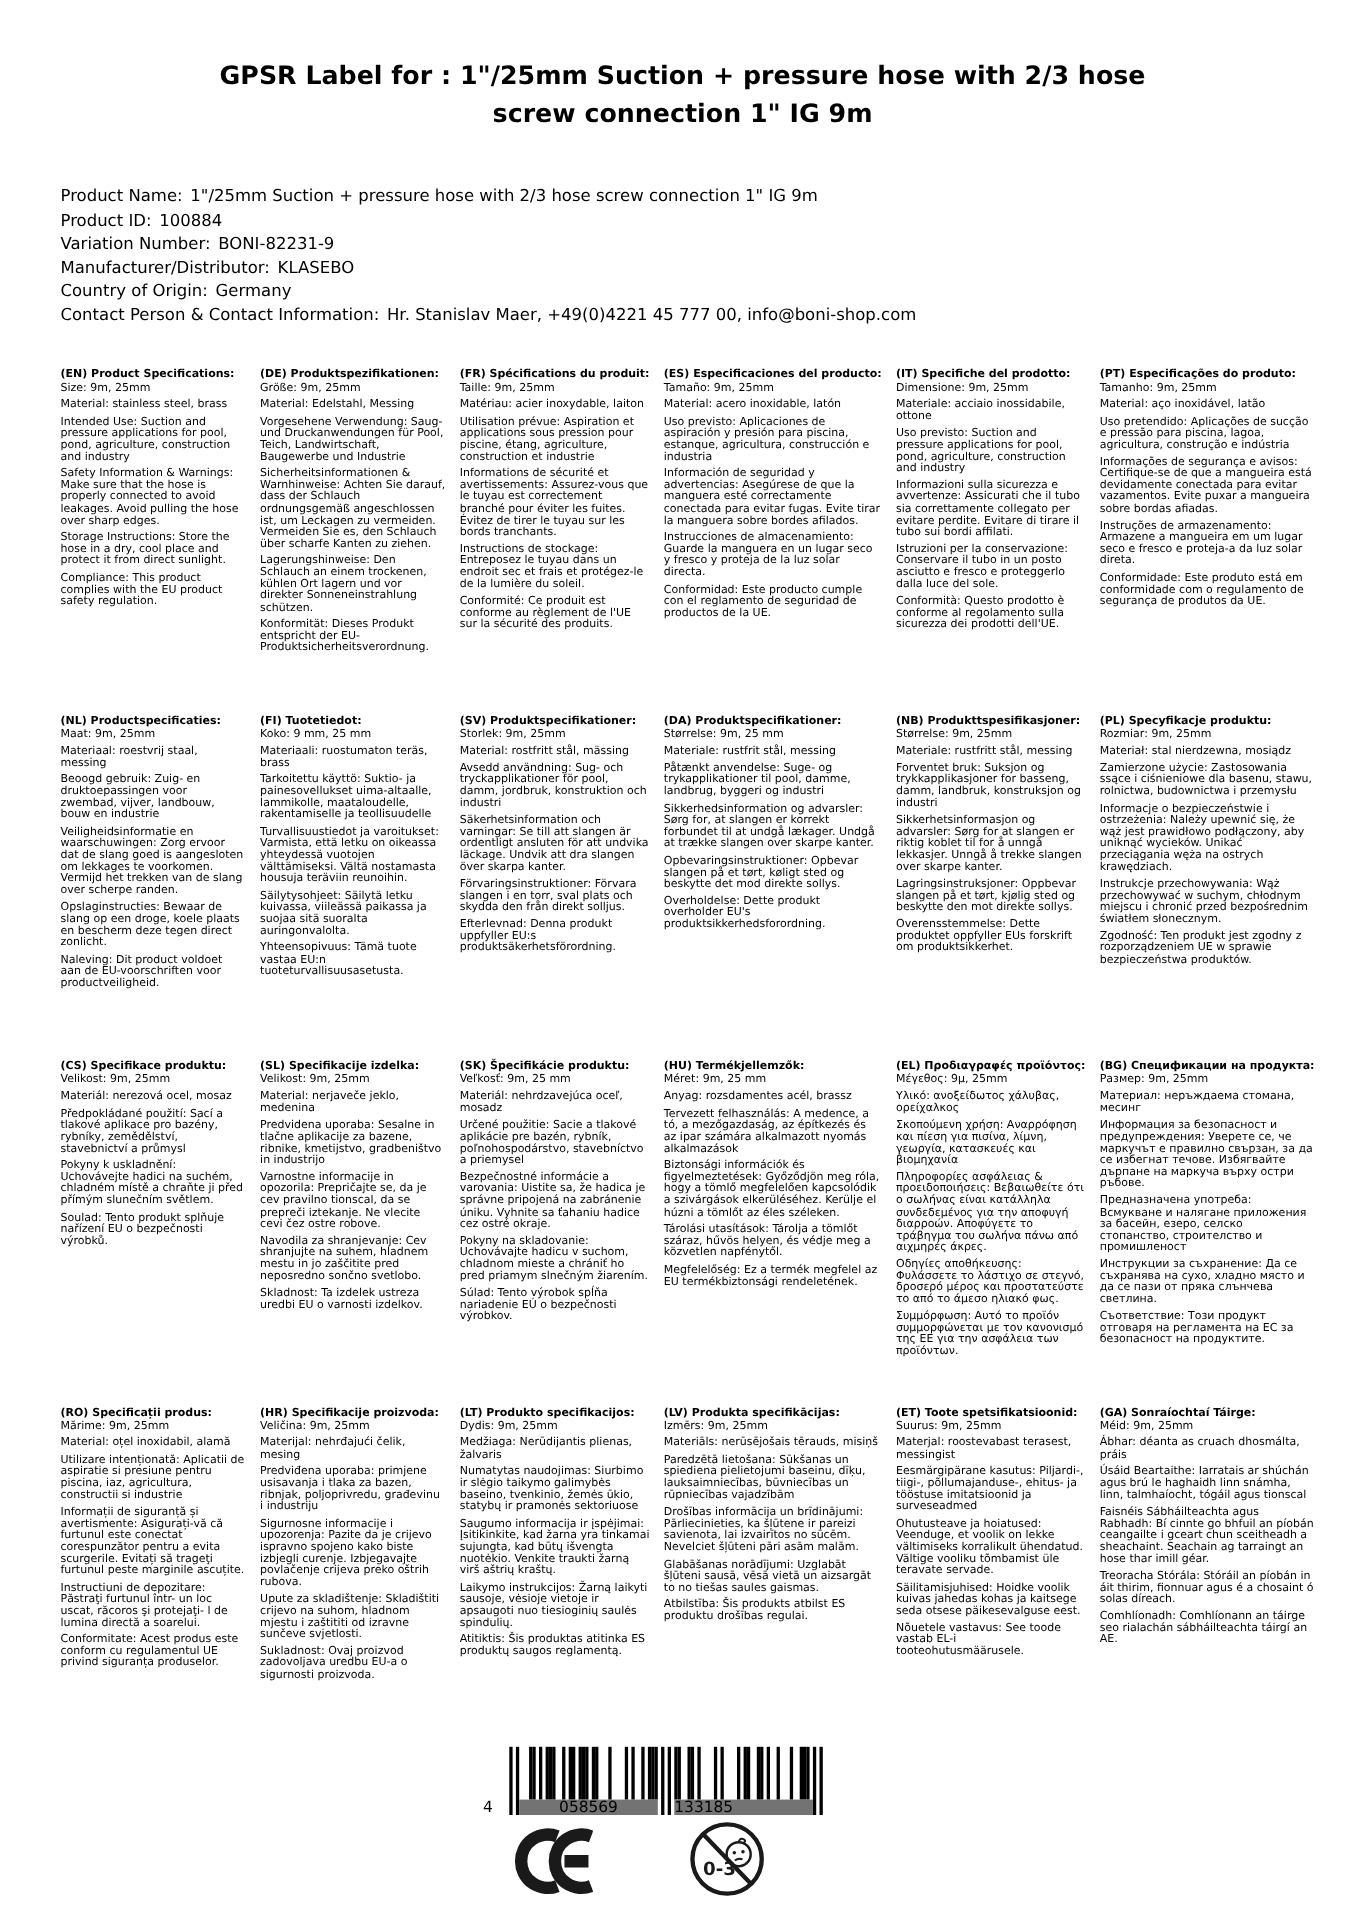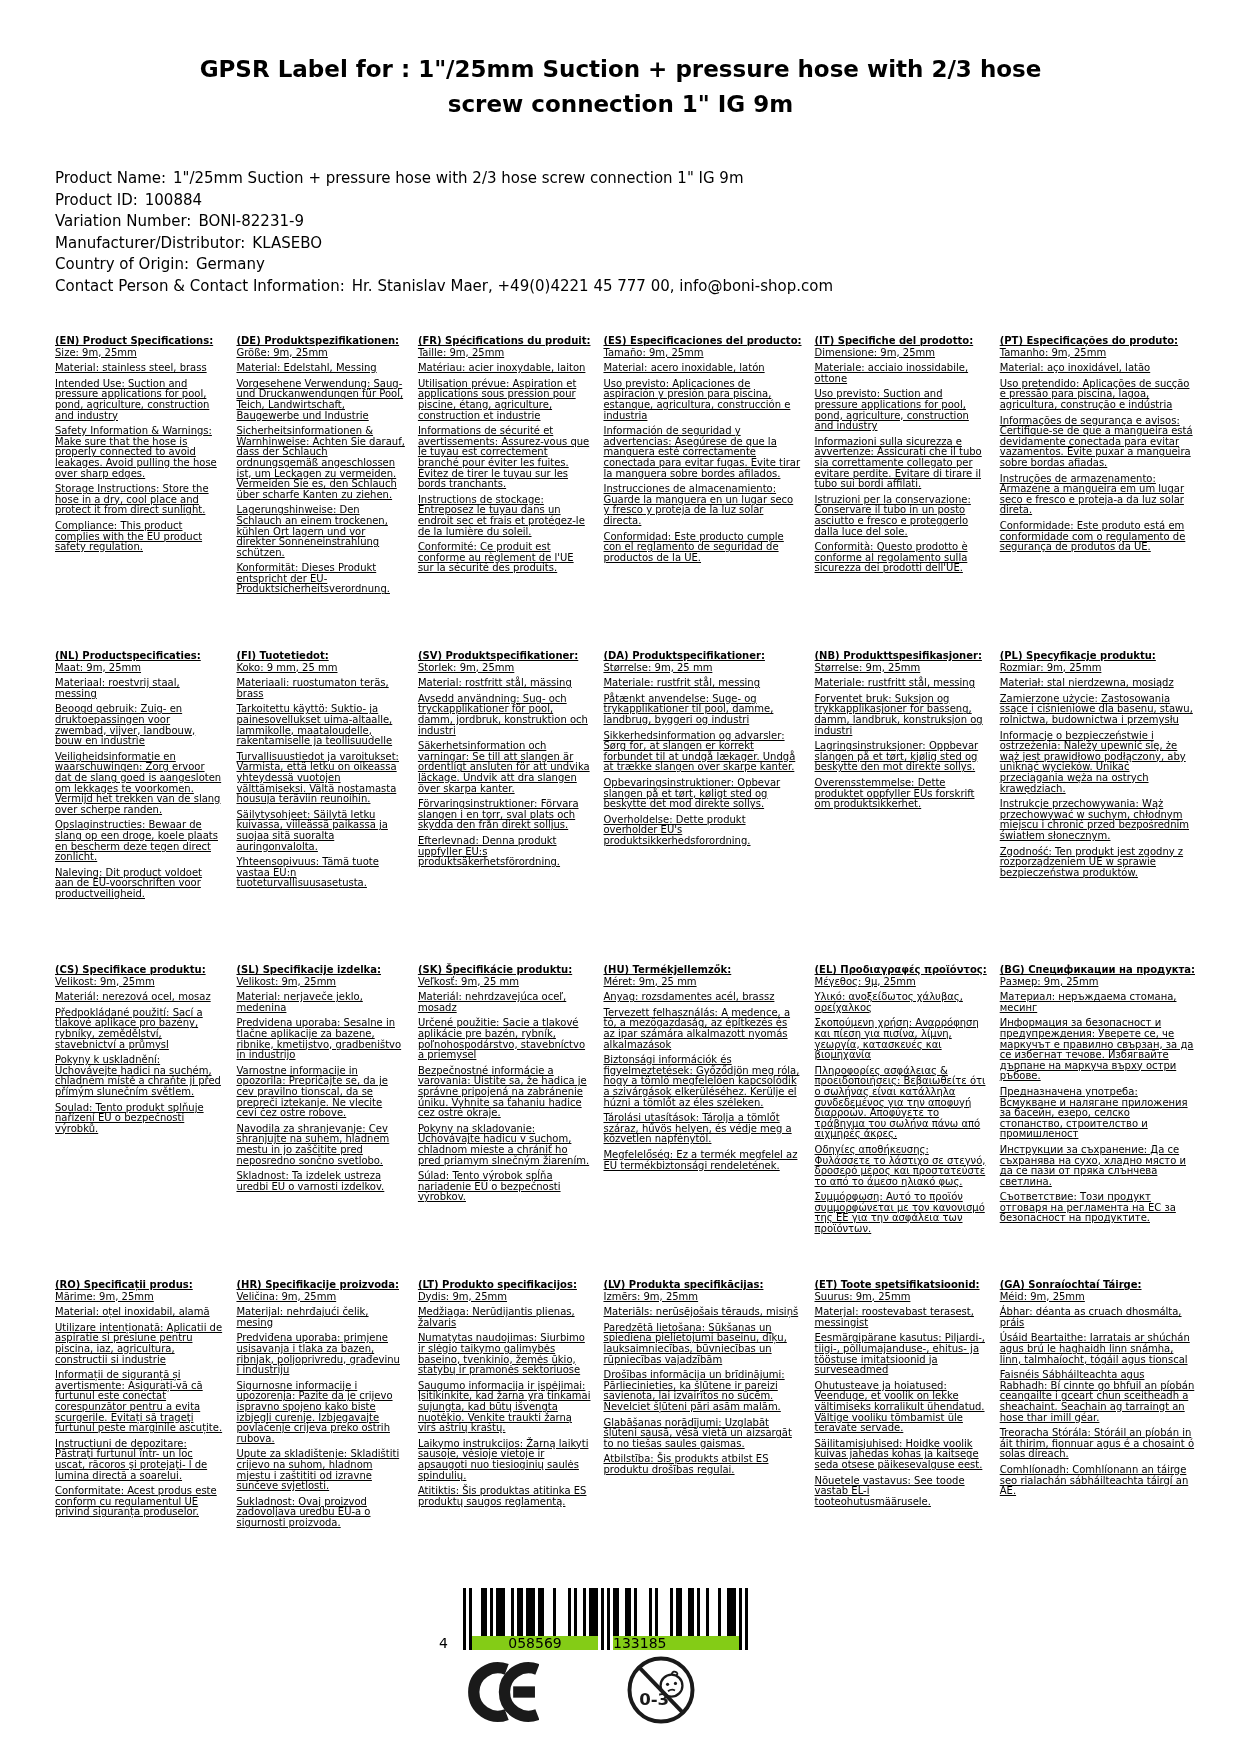--- a/index.html
+++ b/index.html
@@ -5,30 +5,30 @@
   html,body{margin:0;padding:0;background:#888;}
   .page{position:relative;width:1241px;height:1754px;background:#fff;color:#000;
         font-family:"DejaVu Sans",sans-serif;margin:0 auto;overflow:hidden;}
   .title{position:absolute;top:52px;left:0;right:0;margin:0 auto;width:900px;
          text-align:center;font-size:23px;font-weight:bold;line-height:1.5;}
   .info{position:absolute;top:168px;left:55px;right:40px;font-size:15px;line-height:21.5px;}
   .info-line .lbl{font-weight:normal;margin-right:7px;}
   .grid{position:absolute;top:336px;left:55px;width:1140px;display:grid;
         grid-template-columns:repeat(6,1fr);column-gap:13px;
         grid-template-rows:315px 314px 315px auto;}
-  .block{font-size:10px;line-height:10.6px;overflow:visible;text-decoration:underline;}
+  .block{font-size:10px;line-height:10.6px;overflow:visible;}
   .bh{font-weight:bold;white-space:nowrap;margin:0 0 1px 0;}
   .bp{margin:0 0 5px 0;}
   
   .barcode{position:absolute;left:463px;top:1588px;width:285px;height:64px;}
   .bars{display:flex;position:absolute;left:0;top:0;}
   .m{width:3px;height:48px;}
   .m.on{background:#000;}
   .m.tall{height:62px;}
-  .bd{position:absolute;top:47.5px;font-size:14px;line-height:1;background:#84cc16;}
+  .bd{position:absolute;top:47.5px;font-size:14px;line-height:1;background:#737373;}
   .bd4{left:-24px;background:transparent;}
   .g1{left:9px;width:126px;text-align:center;}
   .g2{left:150px;width:126px;text-align:left;}
   .ce{position:absolute;left:455px;top:1661px;}
   .age{position:absolute;left:626px;top:1655px;}
 </style>
 </head>
 <body>
 
 <div class="page">
@@ -247,20 +247,21 @@
       <div class="block">
         <div class="bh">(NB) Produkttspesifikasjoner:</div>
         <div class="bps">
 
             <p class="bp">Størrelse: 9m, 25mm</p>
 
             <p class="bp">Materiale: rustfritt stål, messing</p>
 
             <p class="bp">Forventet bruk: Suksjon og trykkapplikasjoner for basseng, damm, landbruk, konstruksjon og industri</p>
 
+            <p class="bp">Sikkerhetsinformasjon og advarsler: Sørg for at slangen er riktig koblet til for å unngå lekkasjer. Unngå å trekke slangen over skarpe kanter.</p>
 
             <p class="bp">Lagringsinstruksjoner: Oppbevar slangen på et tørt, kjølig sted og beskytte den mot direkte sollys.</p>
 
             <p class="bp">Overensstemmelse: Dette produktet oppfyller EUs forskrift om produktsikkerhet.</p>
           </div>
       </div>
 
       <div class="block">
         <div class="bh">(PL) Specyfikacje produktu:</div>
         <div class="bps">

